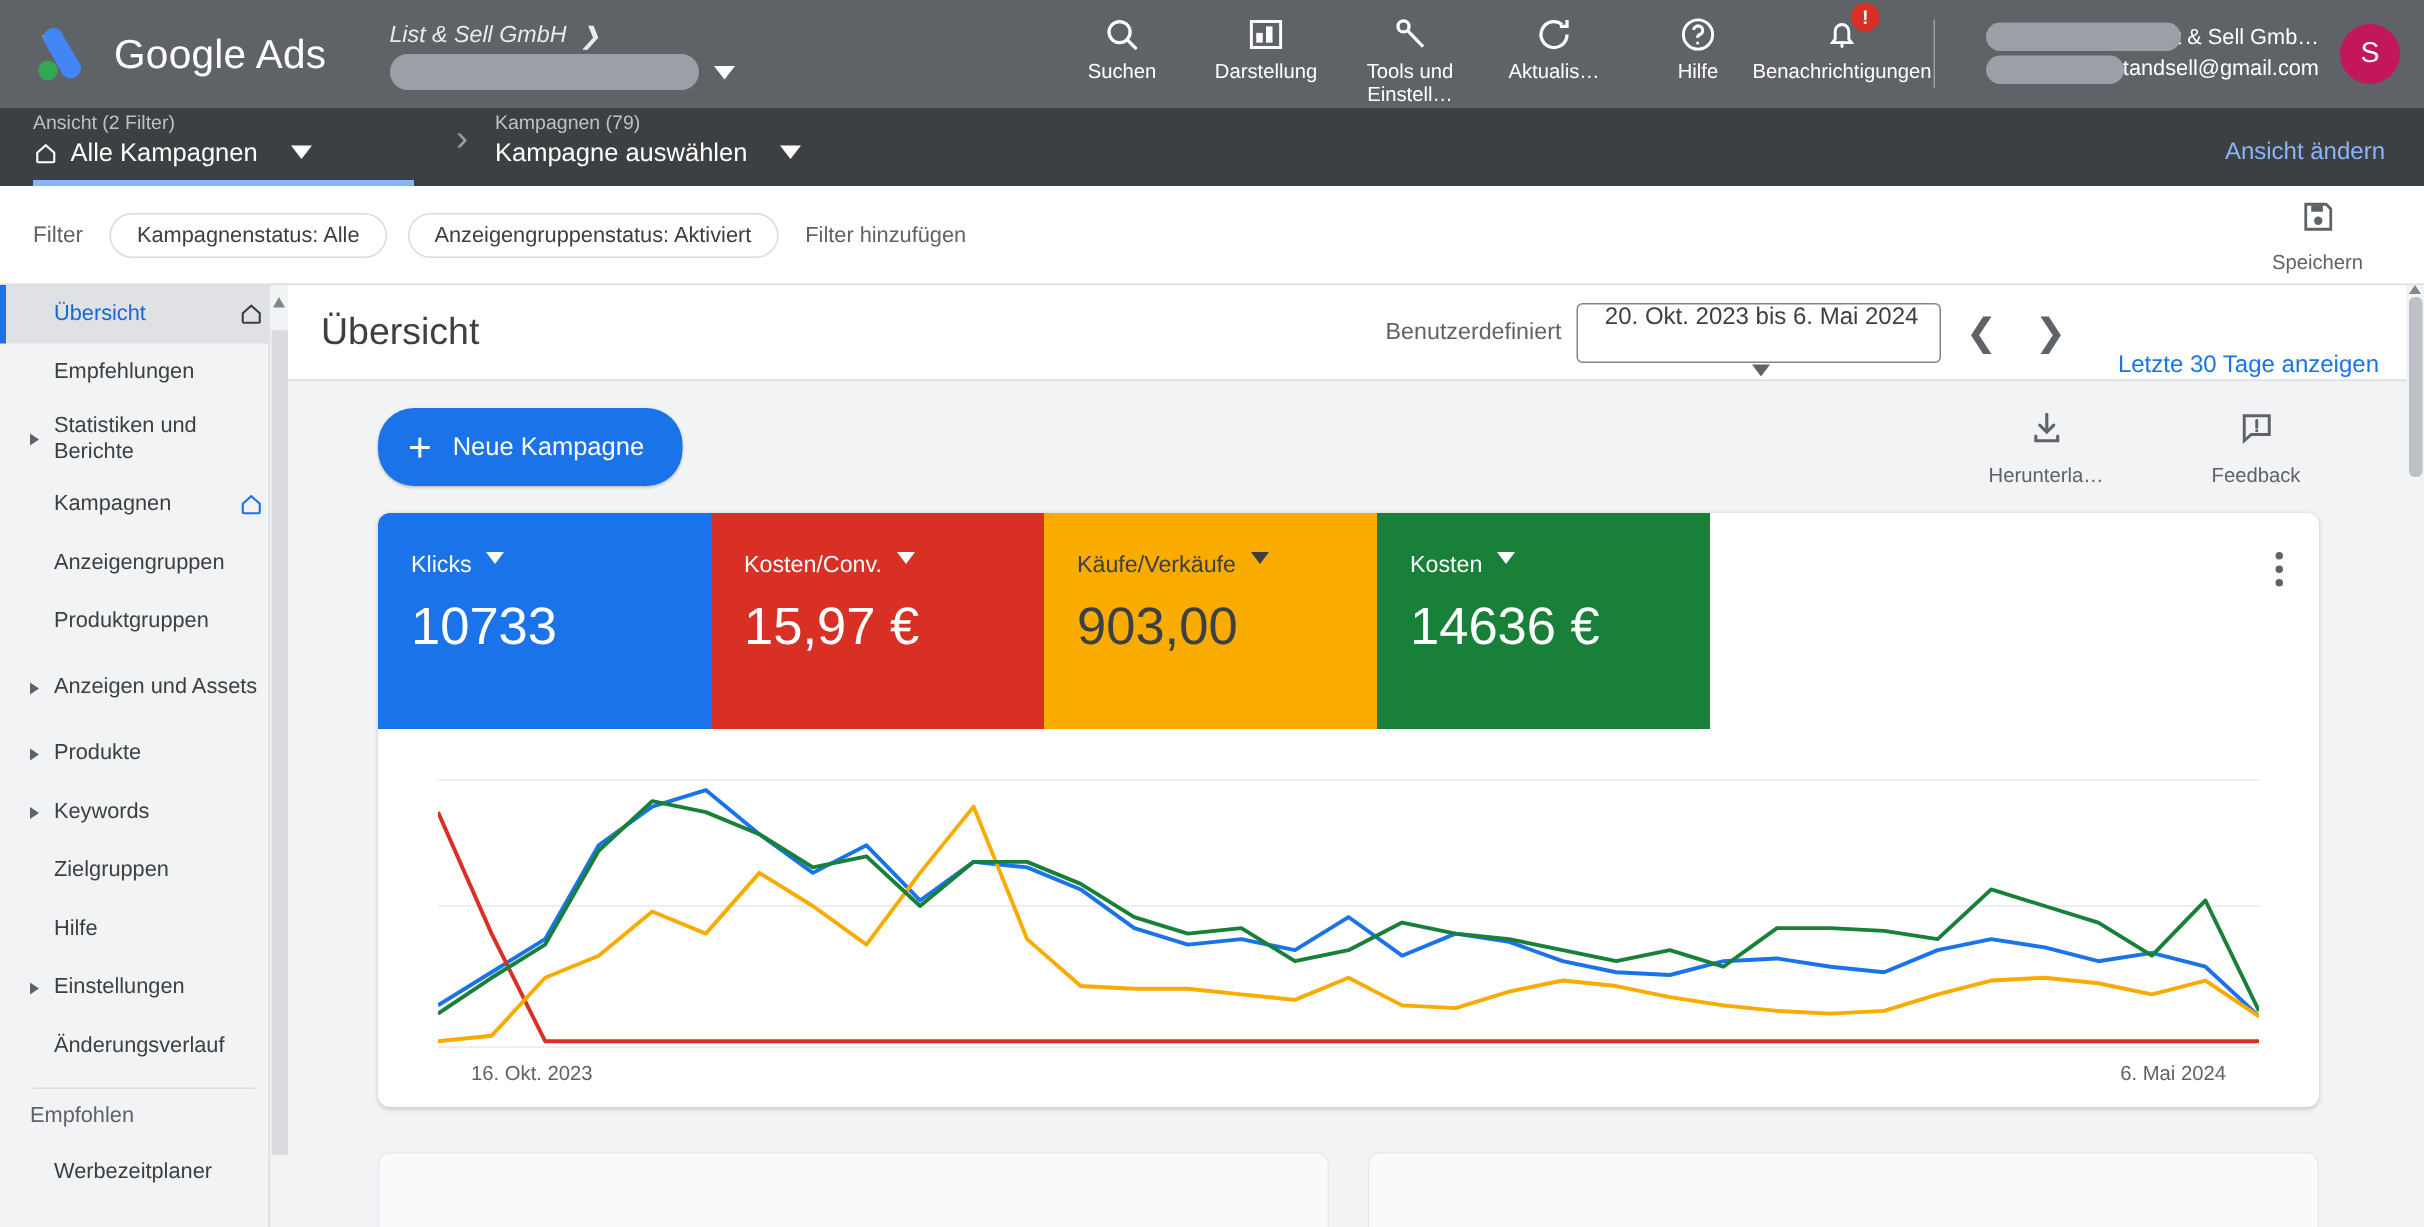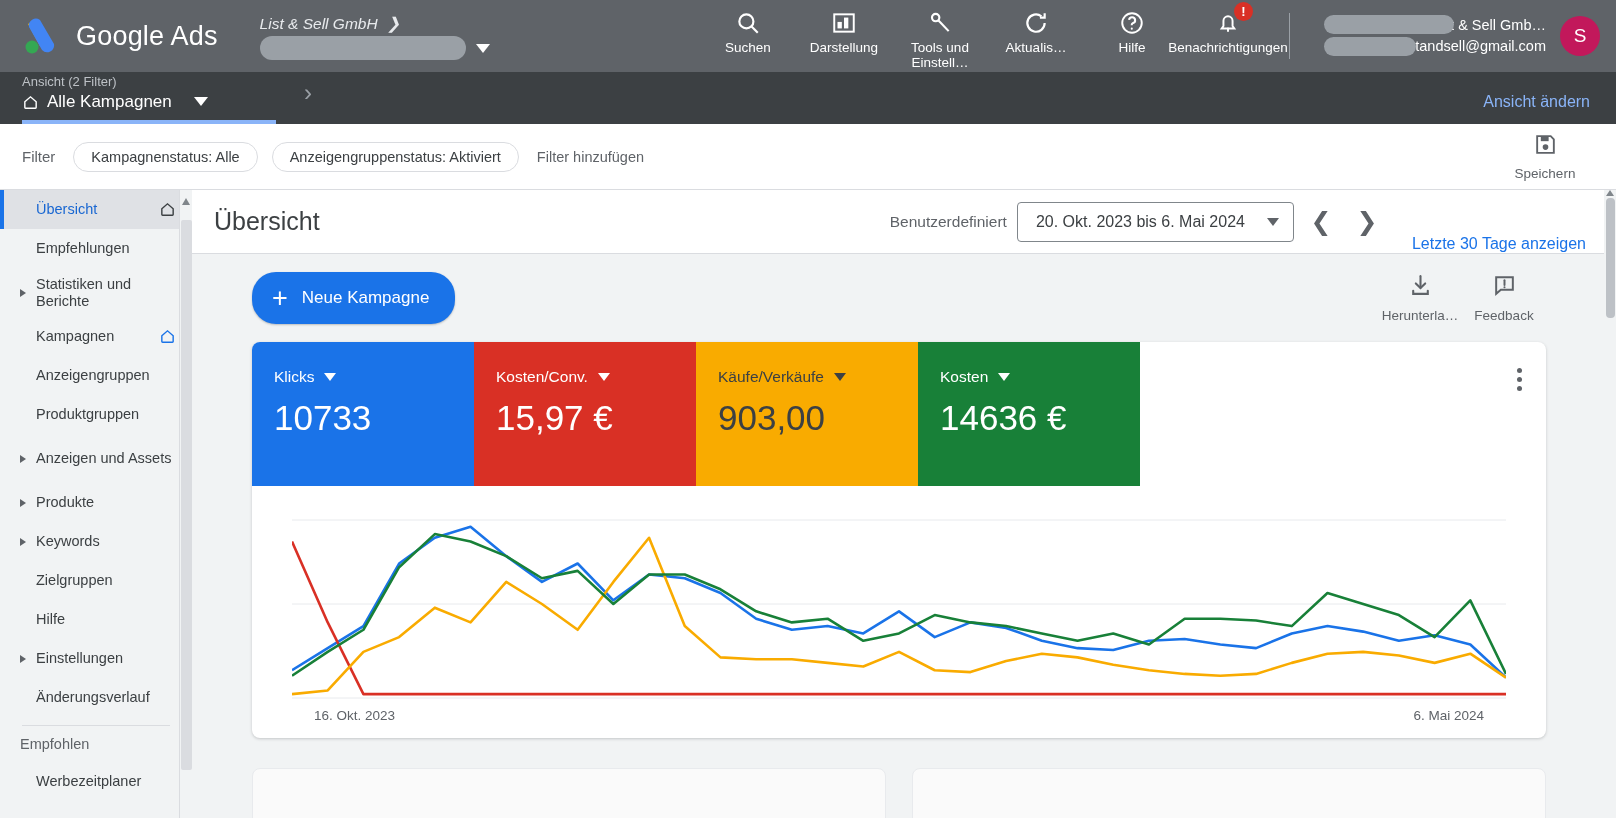--- a/index.html
+++ b/index.html
@@ -168,21 +168,21 @@
   .page-head {
     height: 64px; background: #ffffff; border-bottom: 1px solid #dadce0;
     display: flex; align-items: center; padding: 0 30px 0 22px; position: relative;
   }
   .page-title { font-size: 25px; color: #3c4043; font-weight: 400; }
   .date-zone { margin-left: auto; display: flex; align-items: center; gap: 0; }
   .date-preset { font-size: 15.5px; color: #5f6368; margin-right: 10px; }
   .date-box {
     border: 1px solid #80868b; border-radius: 4px; height: 40px;
     display: flex; align-items: center; padding: 0 14px 0 18px; gap: 22px;
-    font-size: 16px; color: #3c4043; cursor: pointer;
+    font-size: 16px; color: #3c4043; cursor: pointer; flex-direction: column;
   }
   .date-caret {
     border-left: 6.5px solid transparent; border-right: 6.5px solid transparent;
     border-top: 8px solid #5f6368;
   }
   .nav-chev {
     width: 38px; height: 38px; display: flex; align-items: center; justify-content: center;
     font-size: 25px; color: #5f6368; cursor: pointer; margin-left: 8px;
   }
   .last30 { color: #1a73e8; font-size: 16px; margin-left: 26px; cursor: pointer; margin-top: 44px; }
@@ -191,37 +191,37 @@
   .action-row {
     height: 88px; display: flex; align-items: center; padding-left: 60px; position: relative;
   }
   .new-campaign {
     background: #1a73e8; color: #fff; border: none; border-radius: 24px;
     height: 52px; padding: 0 26px 0 20px; display: flex; align-items: center;
     gap: 14px; font-size: 17px; cursor: pointer; font-family: inherit;
     box-shadow: 0 1px 2px rgba(60,64,67,.3);
   }
   .plus-ico { font-size: 27px; line-height: 1; font-weight: 300; }
-  .action-icons { position: absolute; right: 70px; display: flex; }
+  .action-icons { position: absolute; right: 70px; display: flex; gap: 56px; }
   .action-ico-btn {
     display: flex; flex-direction: column; align-items: center; cursor: pointer; width: 84px;
   }
   .action-ico-lbl { font-size: 13.5px; color: #5f6368; margin-top: 6px; white-space: nowrap; }
 
   
   .overview-card {
     margin: 0 70px 0 60px; background: #ffffff; border-radius: 8px;
     box-shadow: 0 1px 3px rgba(60,64,67,.25); position: relative; overflow: hidden;
   }
   .cards-row { display: flex; height: 144px; }
   .scorecard {
     flex: 0 0 222px; padding: 26px 0 0 22px; position: relative; cursor: pointer;
   }
   .sc-head {
-    font-size: 15.5px; display: flex; align-items: center; gap: 10px; line-height: 18px;
+    font-size: 15.5px; display: flex; gap: 10px; line-height: 18px;
   }
   .sc-caret {
     border-left: 6px solid transparent; border-right: 6px solid transparent;
     border-top: 8px solid currentColor;
   }
   .sc-value { font-size: 35px; margin-top: 12px; font-weight: 400; line-height: 40px; }
   .kebab {
     position: absolute; right: 24px; top: 26px; display: flex; flex-direction: column;
     gap: 4px; cursor: pointer;
   }
@@ -362,20 +362,27 @@
           </svg>
         </span>
         <span>Alle Kampagnen</span>
         <span class="sel-caret"></span>
       </span>
       <span class="sel-underline"></span>
     </div>
 
     <span class="sel-sep">›</span>
 
+    <div class="sel-group" style="min-width:260px;">
+      <span class="sel-top">Kampagnen (79)</span>
+      <span class="sel-main">
+        <span>Kampagne auswählen</span>
+        <span class="sel-caret"></span>
+      </span>
+    </div>
 
     <span class="selbar-right">Ansicht ändern</span>
   </div>
 
   <div class="filterbar">
     <span class="filter-lbl">Filter</span>
     <span class="chip">Kampagnenstatus: Alle</span>
     <span class="chip">Anzeigengruppenstatus: Aktiviert</span>
     <span class="filter-add">Filter hinzufügen</span>
 

